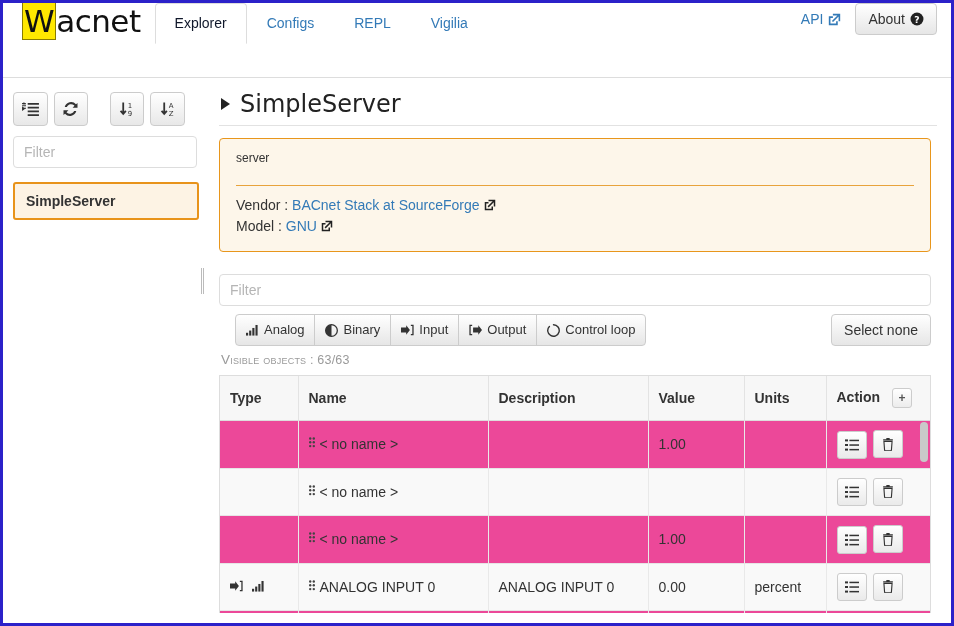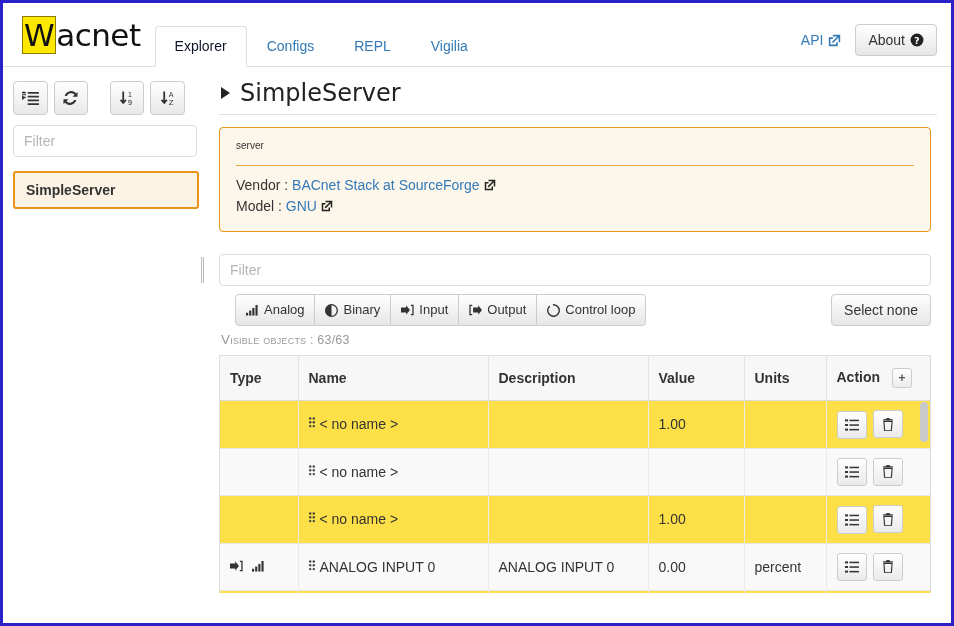--- a/index.html
+++ b/index.html
@@ -16,23 +16,23 @@
     position: relative;
     width: 954px; height: 626px;
     border: 3px solid #2b21c9;
     background: #fff;
     overflow: hidden;
   }
 
   
   .navbar {
     position: relative;
-    height: 64px;
+    height: 75px;
     display: flex;
-    align-items: flex-end;
+    align-items: flex-start;
     padding: 0 14px 0 14px;
     border-bottom: 1px solid #ddd;
   }
   .brand {
     font-size: 31px;
     letter-spacing: -0.5px;
     color: #111;
     padding-bottom: 13px;
     padding-left: 5px;
     padding-right: 14px;
@@ -194,22 +194,22 @@
     margin-left: 2px;
   }
   .info-panel {
     margin: 0 6px 22px 6px;
     background: #fdf6ea;
     border: 1px solid #e8961c;
     border-radius: 4px;
     padding: 12px 16px 14px 16px;
   }
   .info-title {
-    font-size: 10px; color: #333;
-    padding-bottom: 14px;
+    font-size: 12px; color: #333;
+    padding-bottom: 20px;
     border-bottom: 1px solid #e8a33c;
     margin-bottom: 9px;
   }
   .info-line {
     font-size: 14px; color: #333; line-height: 21px;
   }
   .info-line a {
     color: #337ab7; text-decoration: none; cursor: pointer;
   }
   .obj-filter {
@@ -249,21 +249,21 @@
   .visible-line .label { font-variant: small-caps; font-size: 13.5px; }
 
   
   .table-wrap {
     margin: 0 6px 0 6px;
     border: 1px solid #ddd;
     border-bottom: none;
     height: 238px;
     overflow: hidden;
     position: relative;
-    background: #fde047;
+    background: #ec4899;
   }
   table { width: 100%; border-collapse: collapse; table-layout: fixed; }
   thead th {
     background: #f7f7f7;
     border-bottom: 1px solid #ddd;
     border-right: 1px solid #e3e3e3;
     text-align: left;
     font-size: 14px;
     font-weight: bold;
     color: #333;

